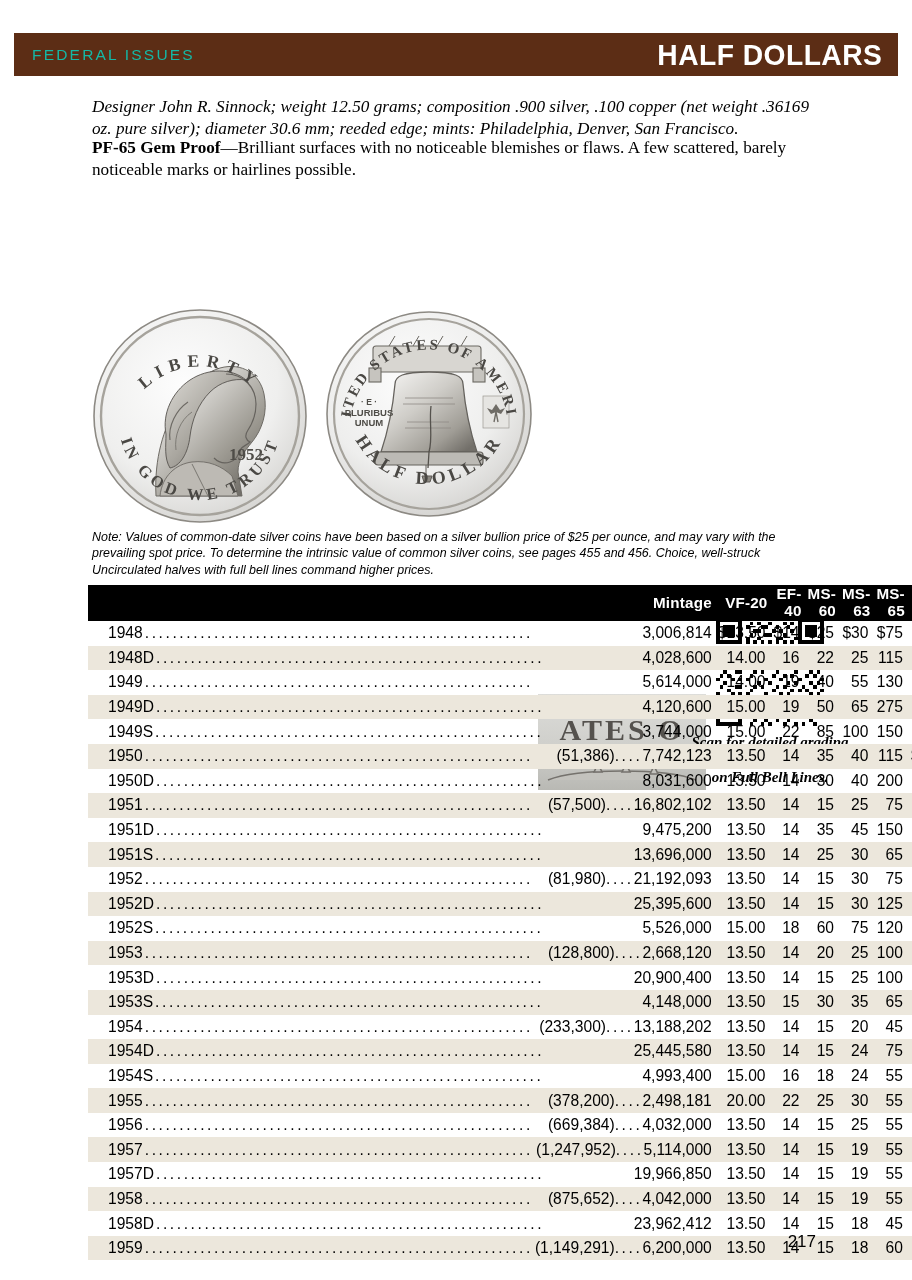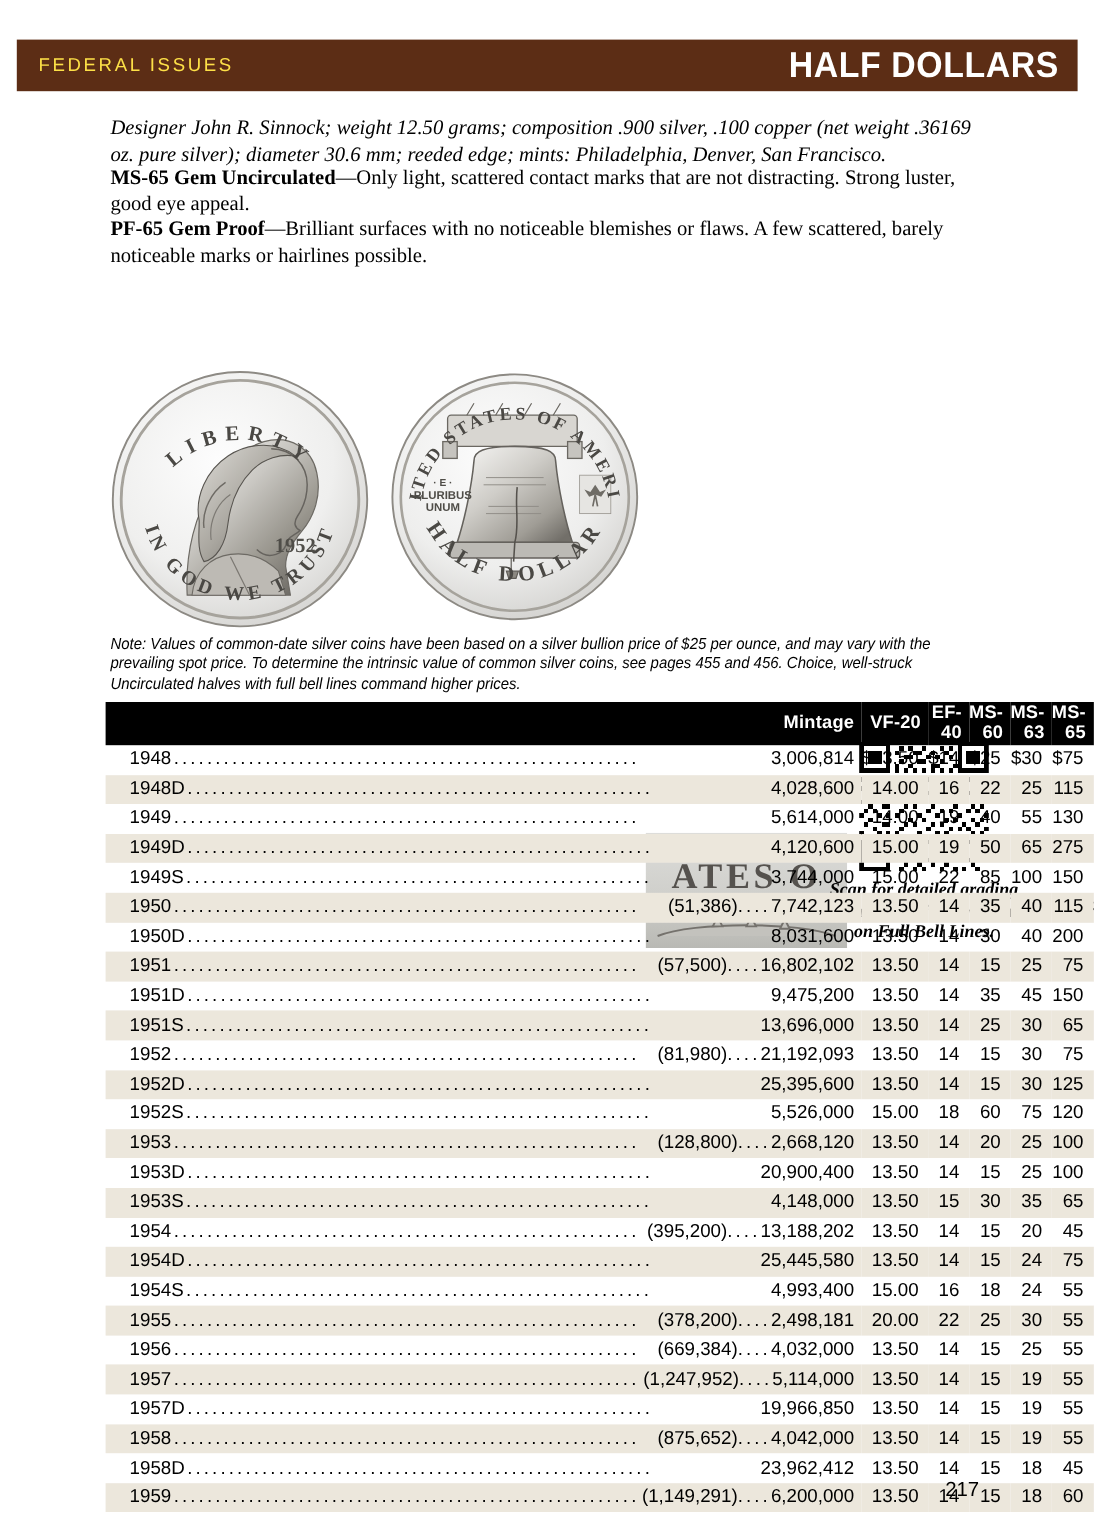--- a/index.html
+++ b/index.html
@@ -24,21 +24,21 @@
     width: 884px;
     height: 43px;
     background: #5c2d15;
     display: flex;
     align-items: center;
     justify-content: space-between;
     box-sizing: border-box;
     padding: 0 16px 0 18px;
   }
   .header-left {
-    color: #fde047;
+    color: #14b8a6;
     font-family: "Liberation Sans", sans-serif;
     font-size: 15.5px;
     letter-spacing: 2.2px;
     font-weight: 400;
   }
   .header-right {
     color: #ffffff;
     font-family: "Liberation Sans", sans-serif;
     font-size: 30px;
     font-weight: bold;
@@ -233,21 +233,20 @@
 <body>
 
 <div class="header-bar">
   <div class="header-left">FEDERAL ISSUES</div>
   <div class="header-right">HALF DOLLARS</div>
 </div>
 
 <div class="specs">Designer John R. Sinnock; weight 12.50 grams; composition .900 silver, .100 copper (net weight .36169 oz. pure silver); diameter 30.6 mm; reeded edge; mints: Philadelphia, Denver, San Francisco.</div>
 
 <div class="grades">
-  <p><b>MS-65 Gem Uncirculated</b><span>—Only light, scattered contact marks that are not distracting. Strong luster, good eye appeal.</span></p>
   <p><b>PF-65 Gem Proof</b><span>—Brilliant surfaces with no noticeable blemishes or flaws. A few scattered, barely noticeable marks or hairlines possible.</span></p>
 </div>
 
 <div class="plate-area">
 
   <svg class="coin coin-obv" viewBox="0 0 216 216">
     <defs>
       <radialGradient id="fieldO" cx="42%" cy="35%" r="72%">
         <stop offset="0%" stop-color="#fdfdfd"></stop>
         <stop offset="62%" stop-color="#efefee"></stop>
@@ -862,21 +861,21 @@
         <td class="val">30</td>
         <td class="val">35</td>
         <td class="val">65</td>
         <td class="val"></td>
       </tr>
       <tr>
         <td class="desig">
           <div class="desig-inner">
             <span class="yr">1954</span>
             <span class="leader"></span>
-            <span class="proof">(395,200)</span>
+            <span class="proof">(233,300)</span>
             <span class="leader2">....</span>
             <span class="mint">13,188,202</span>
           </div>
         </td>
         <td class="val">13.50</td>
         <td class="val">14</td>
         <td class="val">15</td>
         <td class="val">20</td>
         <td class="val">45</td>
         <td class="val">100</td>

